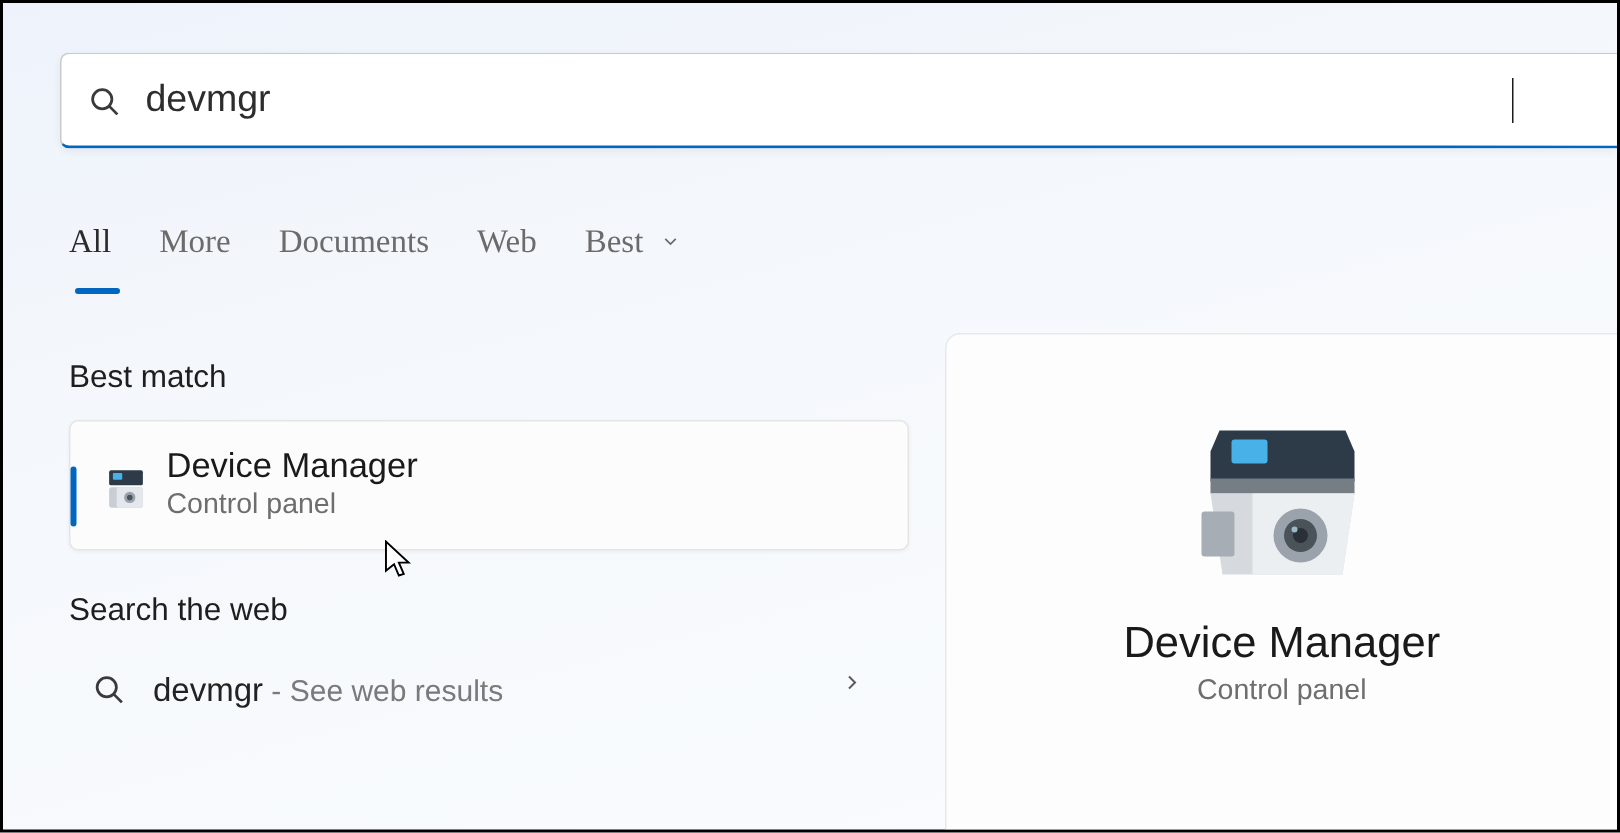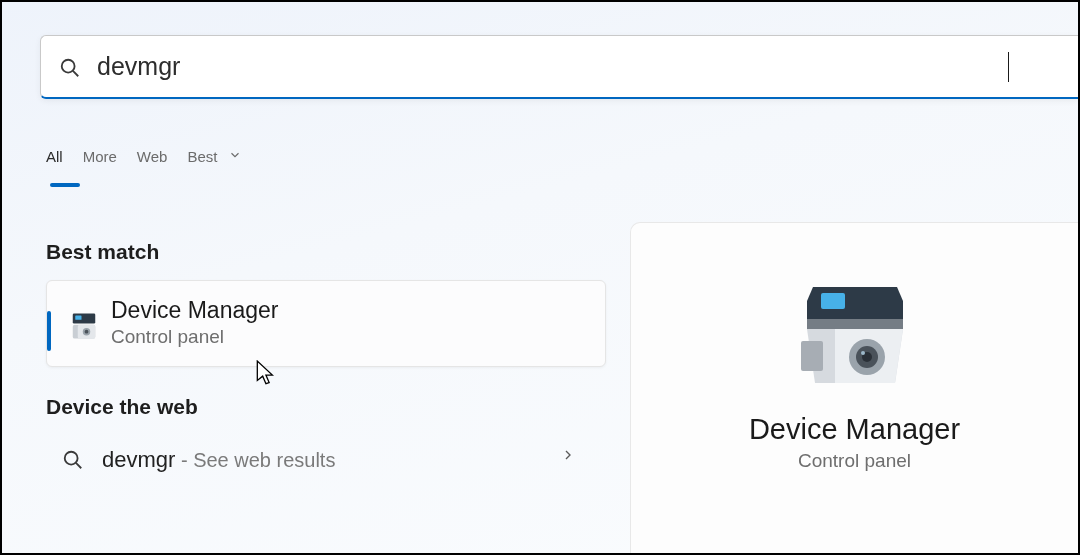--- a/index.html
+++ b/index.html
@@ -48,23 +48,24 @@
       margin-left: -6px;
       vertical-align: middle;
     }
 
     
     .tabs {
       position: absolute;
       left: 44px;
       top: 146px;
       display: flex;
-      gap: 20px;
-      font-size: 15px;
+      gap: 32px;
+      font-size: 22px;
       color: #6b6b6b;
+      font-family: Liberation Serif, serif;
     }
     .tab { padding-bottom: 10px; cursor: pointer; position: relative; }
     .tab.active { color: #2b2b2b; font-weight: 400; }
     .tab.active::after {
       content: "";
       position: absolute;
       bottom: -12px;
       left: 4px;
       width: 30px;
       height: 4px;
@@ -75,21 +76,21 @@
 
     
     .left-col {
       position: absolute;
       left: 44px;
       top: 238px;
       width: 560px;
     }
     .section-h {
       font-size: 21px;
-      font-weight: 700;
+      font-weight: 400;
       color: #1e1e1e;
       margin-bottom: 16px;
     }
 
     
     .match-card {
       position: relative;
       background: #fcfcfd;
       border: 1px solid #e5e5e5;
       border-radius: 6px;
@@ -175,20 +176,23 @@
   <span class="search-input">devmgr</span>
   <span class="caret"></span>
 </div>
 
 <div class="tabs">
   <div class="tab active">
     <span>All</span>
   </div>
   <div class="tab">
     <span>More</span>
+  </div>
+  <div class="tab">
+    <span>Documents</span>
   </div>
   <div class="tab">
     <span>Web</span>
   </div>
   <div class="tab">
     <span>Best</span>
     <span class="chev">
       <svg width="14" height="14" viewBox="0 0 24 24" fill="none" stroke="#6b6b6b" stroke-width="2" style="display:inline">
           <polyline points="6 9 12 15 18 9"></polyline>
         </svg>
@@ -208,21 +212,21 @@
         <rect x="6" y="22" width="36" height="22" rx="3" fill="#c9ced4"></rect>
         <rect x="14" y="22" width="28" height="22" rx="3" fill="#e4e7eb"></rect>
         <circle cx="28" cy="33" r="6" fill="#9aa3ab"></circle>
         <circle cx="28" cy="33" r="3" fill="#4a525a"></circle>
       </svg>
     </span>
     <span class="match-title">Device Manager</span>
     <span class="match-sub">Control panel</span>
   </div>
 
-  <div class="section-h">Device the web</div>
+  <div class="section-h">Search the web</div>
 
   <div class="web-row">
     <div class="web-row-left">
       <span>
         <svg width="22" height="22" viewBox="0 0 24 24" fill="none" stroke="#3a3a3a" stroke-width="2">
           <circle cx="10" cy="10" r="7"></circle>
           <line x1="21" y1="21" x2="15.2" y2="15.2"></line>
         </svg>
       </span>
       <span>

